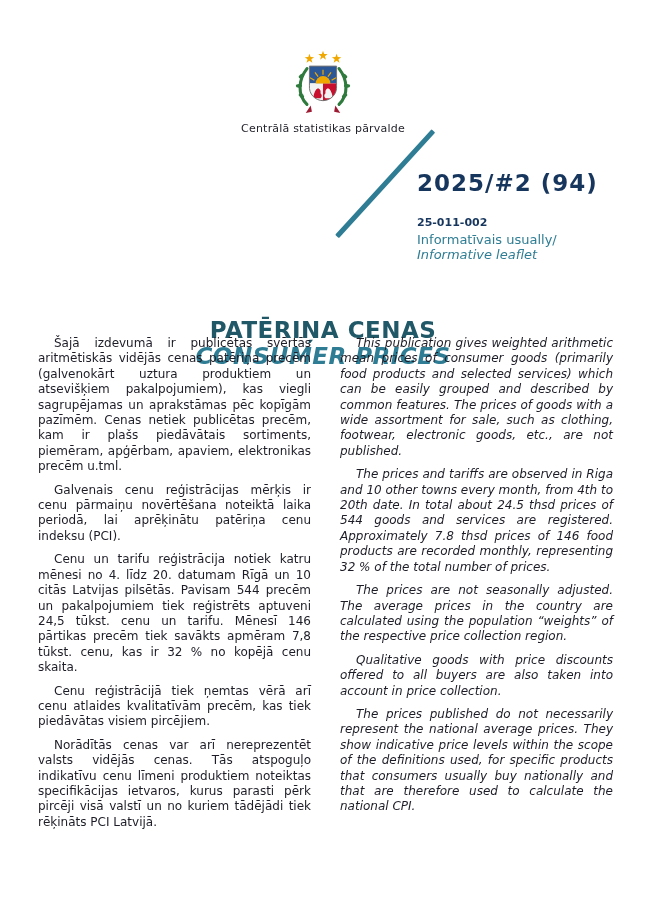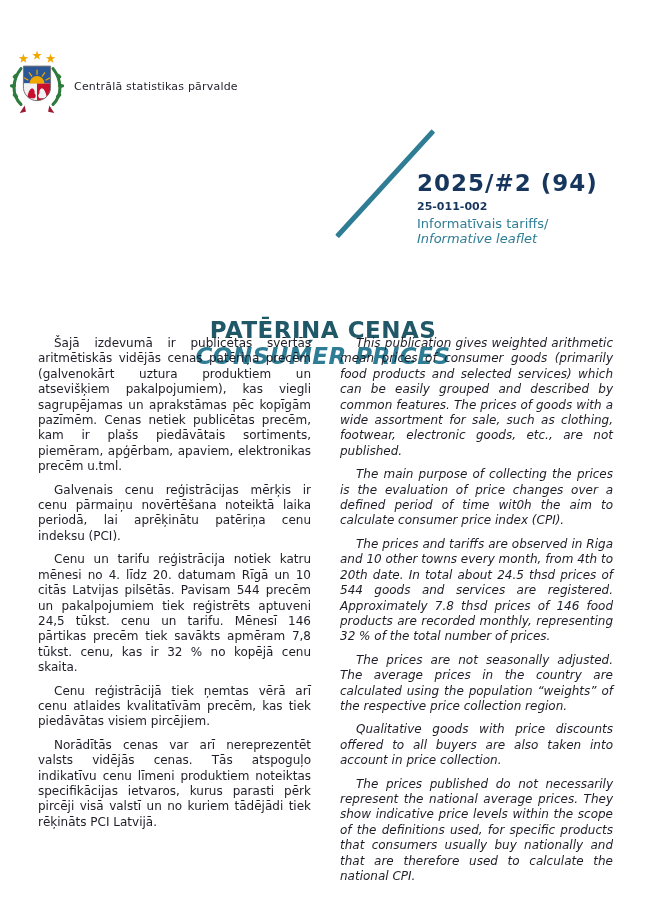--- a/index.html
+++ b/index.html
@@ -13,21 +13,21 @@
   .page{
     position:relative;
     width:646px;height:912px;
     background:#ffffff;
     overflow:hidden;
     font-family:"DejaVu Sans","Liberation Sans",sans-serif;
     color:var(--body);
   }
   .logo-wrap{
     position:absolute;top:50px;left:0;width:646px;
-    display:flex;flex-direction:row;align-items:center;
+    display:flex;flex-direction:column;align-items:center;
   }
   .logo-caption{
     margin-top:4px;
     font-size:11px;
     color:#25252e;
     letter-spacing:0.2px;
   }
   .diagonal{
     position:absolute;
     left:337px;top:234px;
@@ -40,21 +40,21 @@
   .issue-block{
     position:absolute;left:417px;top:170px;
     line-height:1.15;
   }
   .issue-number{
     font-size:23px;font-weight:bold;color:var(--navy);
     letter-spacing:1px;white-space:nowrap;
   }
   .issue-code{
     font-size:11px;font-weight:600;color:var(--navy);
-    margin-top:5px;
+    margin-top:21px;
   }
   .issue-type-lv{
     font-size:13px;color:var(--accent);margin-top:3px;
   }
   .issue-type-en{
     font-size:13px;color:var(--accent);font-style:italic;
   }
   .title-block{
     position:absolute;top:270px;left:0;width:646px;text-align:center;margin-top:47px;
   }
@@ -132,40 +132,39 @@
       <path d="M38,26 h44 v32 a22,22 0 0 1 -22,24 a22,22 0 0 1 -22,-24 Z" fill="none" stroke="#6b6b6b" stroke-width="1.5"></path>
     </svg>
     <div class="logo-caption">Centrālā statistikas pārvalde</div>
   </div>
 
   <div class="diagonal"></div>
 
   <div class="issue-block">
     <div class="issue-number">2025/#2 (94)</div>
     <div class="issue-code">25-011-002</div>
-    <div class="issue-type-lv">Informatīvais tariffs/</div>
+    <div class="issue-type-lv">Informatīvais usually/</div>
     <div class="issue-type-en">Informative leaflet</div>
   </div>
 
   <div class="title-block">
     <div class="title-lv">PATĒRIŅA CENAS</div>
     <div class="title-en">CONSUMER PRICES</div>
   </div>
 
   <div class="columns">
     <div class="col col-lv">
         <p>Šajā izdevumā ir publicētas svērtās aritmētiskās vidējās cenas patēriņa precēm (galvenokārt uztura produktiem un atsevišķiem pakalpojumiem), kas viegli sagrupējamas un aprakstāmas pēc kopīgām pazīmēm. Cenas netiek publicētas precēm, kam ir plašs piedāvātais sortiments, piemēram, apģērbam, apaviem, elektronikas precēm u.tml.</p>
         <p>Galvenais cenu reģistrācijas mērķis ir cenu pārmaiņu novērtēšana noteiktā laika periodā, lai aprēķinātu patēriņa cenu indeksu (PCI).</p>
         <p>Cenu un tarifu reģistrācija notiek katru mēnesi no 4. līdz 20. datumam Rīgā un 10 citās Latvijas pilsētās. Pavisam 544 precēm un pakalpojumiem tiek reģistrēts aptuveni 24,5 tūkst. cenu un tarifu. Mēnesī 146 pārtikas precēm tiek savākts apmēram 7,8 tūkst. cenu, kas ir 32 % no kopējā cenu skaita.</p>
         <p>Cenu reģistrācijā tiek ņemtas vērā arī cenu atlaides kvalitatīvām precēm, kas tiek piedāvātas visiem pircējiem.</p>
         <p>Norādītās cenas var arī nereprezentēt valsts vidējās cenas. Tās atspoguļo indikatīvu cenu līmeni produktiem noteiktas specifikācijas ietvaros, kurus parasti pērk pircēji visā valstī un no kuriem tādējādi tiek rēķināts PCI Latvijā.</p>
       </div>
     <div class="col col-en">
         <p>This publication gives weighted arithmetic mean prices of consumer goods (primarily food products and selected services) which can be easily grouped and described by common features. The prices of goods with a wide assortment for sale, such as clothing, footwear, electronic goods, etc., are not published.</p>
-        <p>The main purpose of collecting the prices is the evaluation of price changes over a defined period of time wit0h the aim to calculate consumer price index (CPI).</p>
         <p>The prices and tariffs are observed in Riga and 10 other towns every month, from 4th to 20th date. In total about 24.5 thsd prices of 544 goods and services are registered. Approximately 7.8 thsd prices of 146 food products are recorded monthly, representing 32 % of the total number of prices.</p>
         <p>The prices are not seasonally adjusted. The average prices in the country are calculated using the population “weights” of the respective price collection region.</p>
         <p>Qualitative goods with price discounts offered to all buyers are also taken into account in price collection.</p>
         <p>The prices published do not necessarily represent the national average prices. They show indicative price levels within the scope of the definitions used, for specific products that consumers usually buy nationally and that are therefore used to calculate the national CPI.</p>
       </div>
   </div>
 
 </div>
 
 </body></html>

